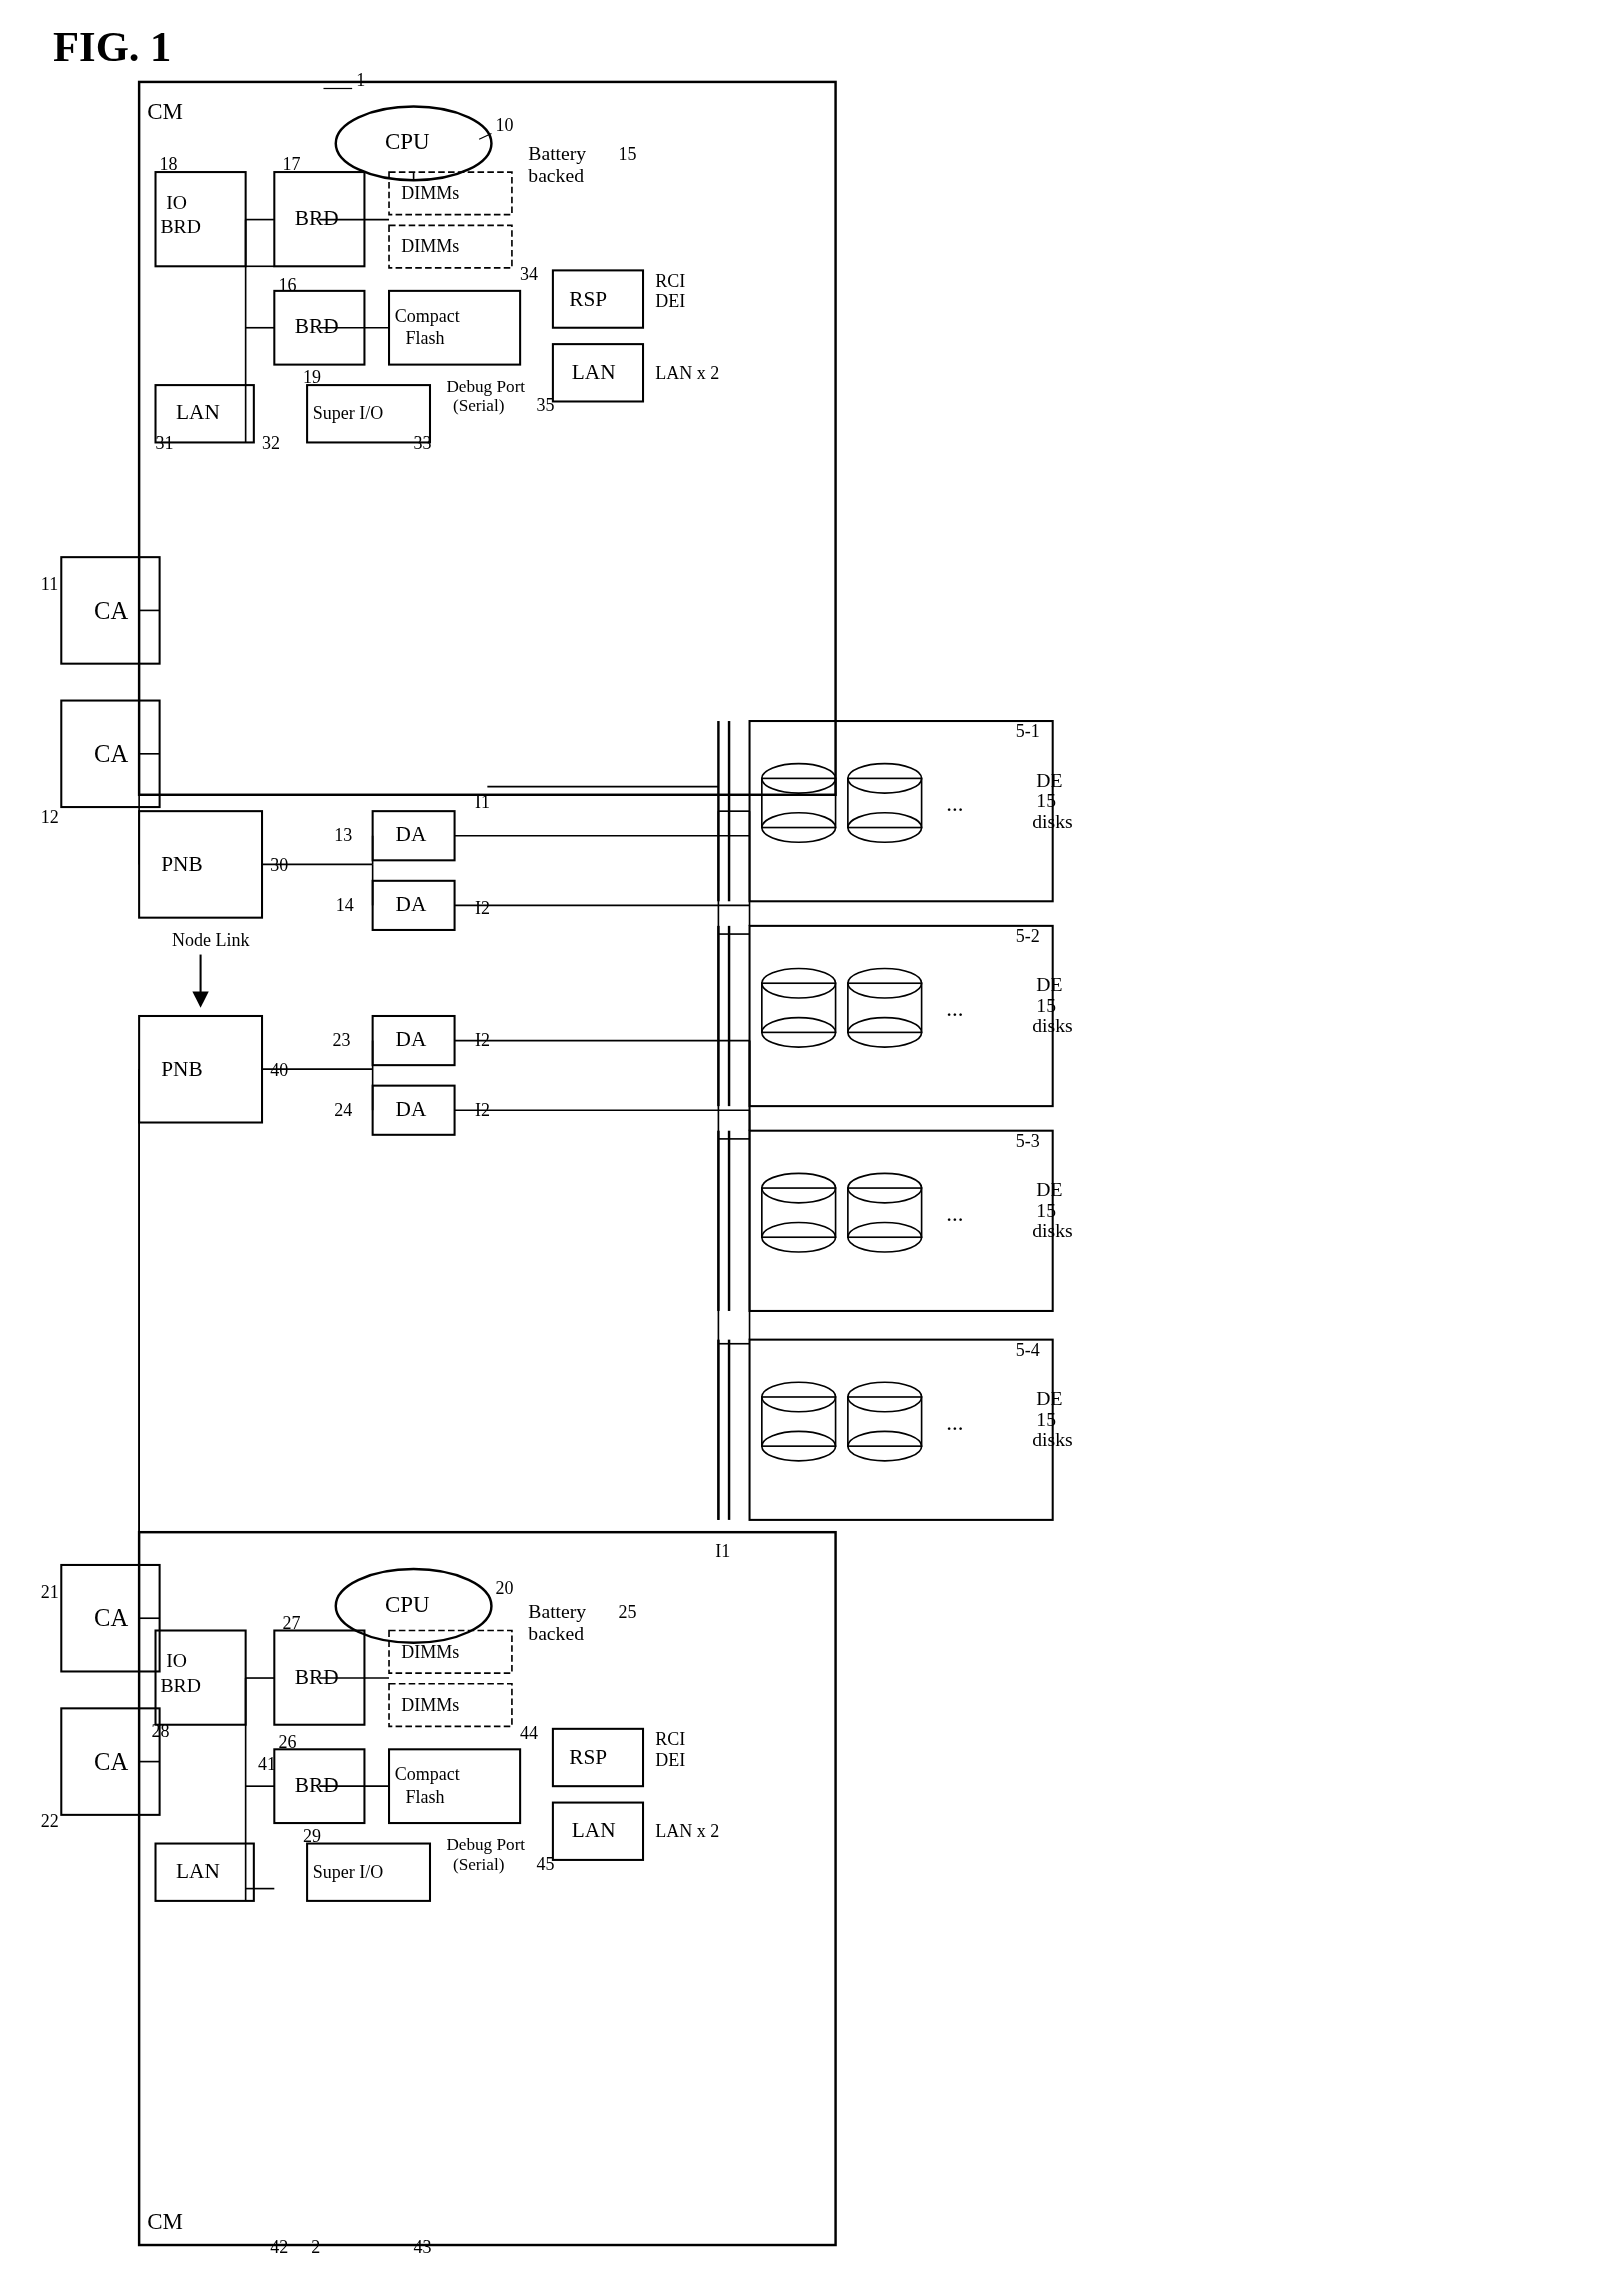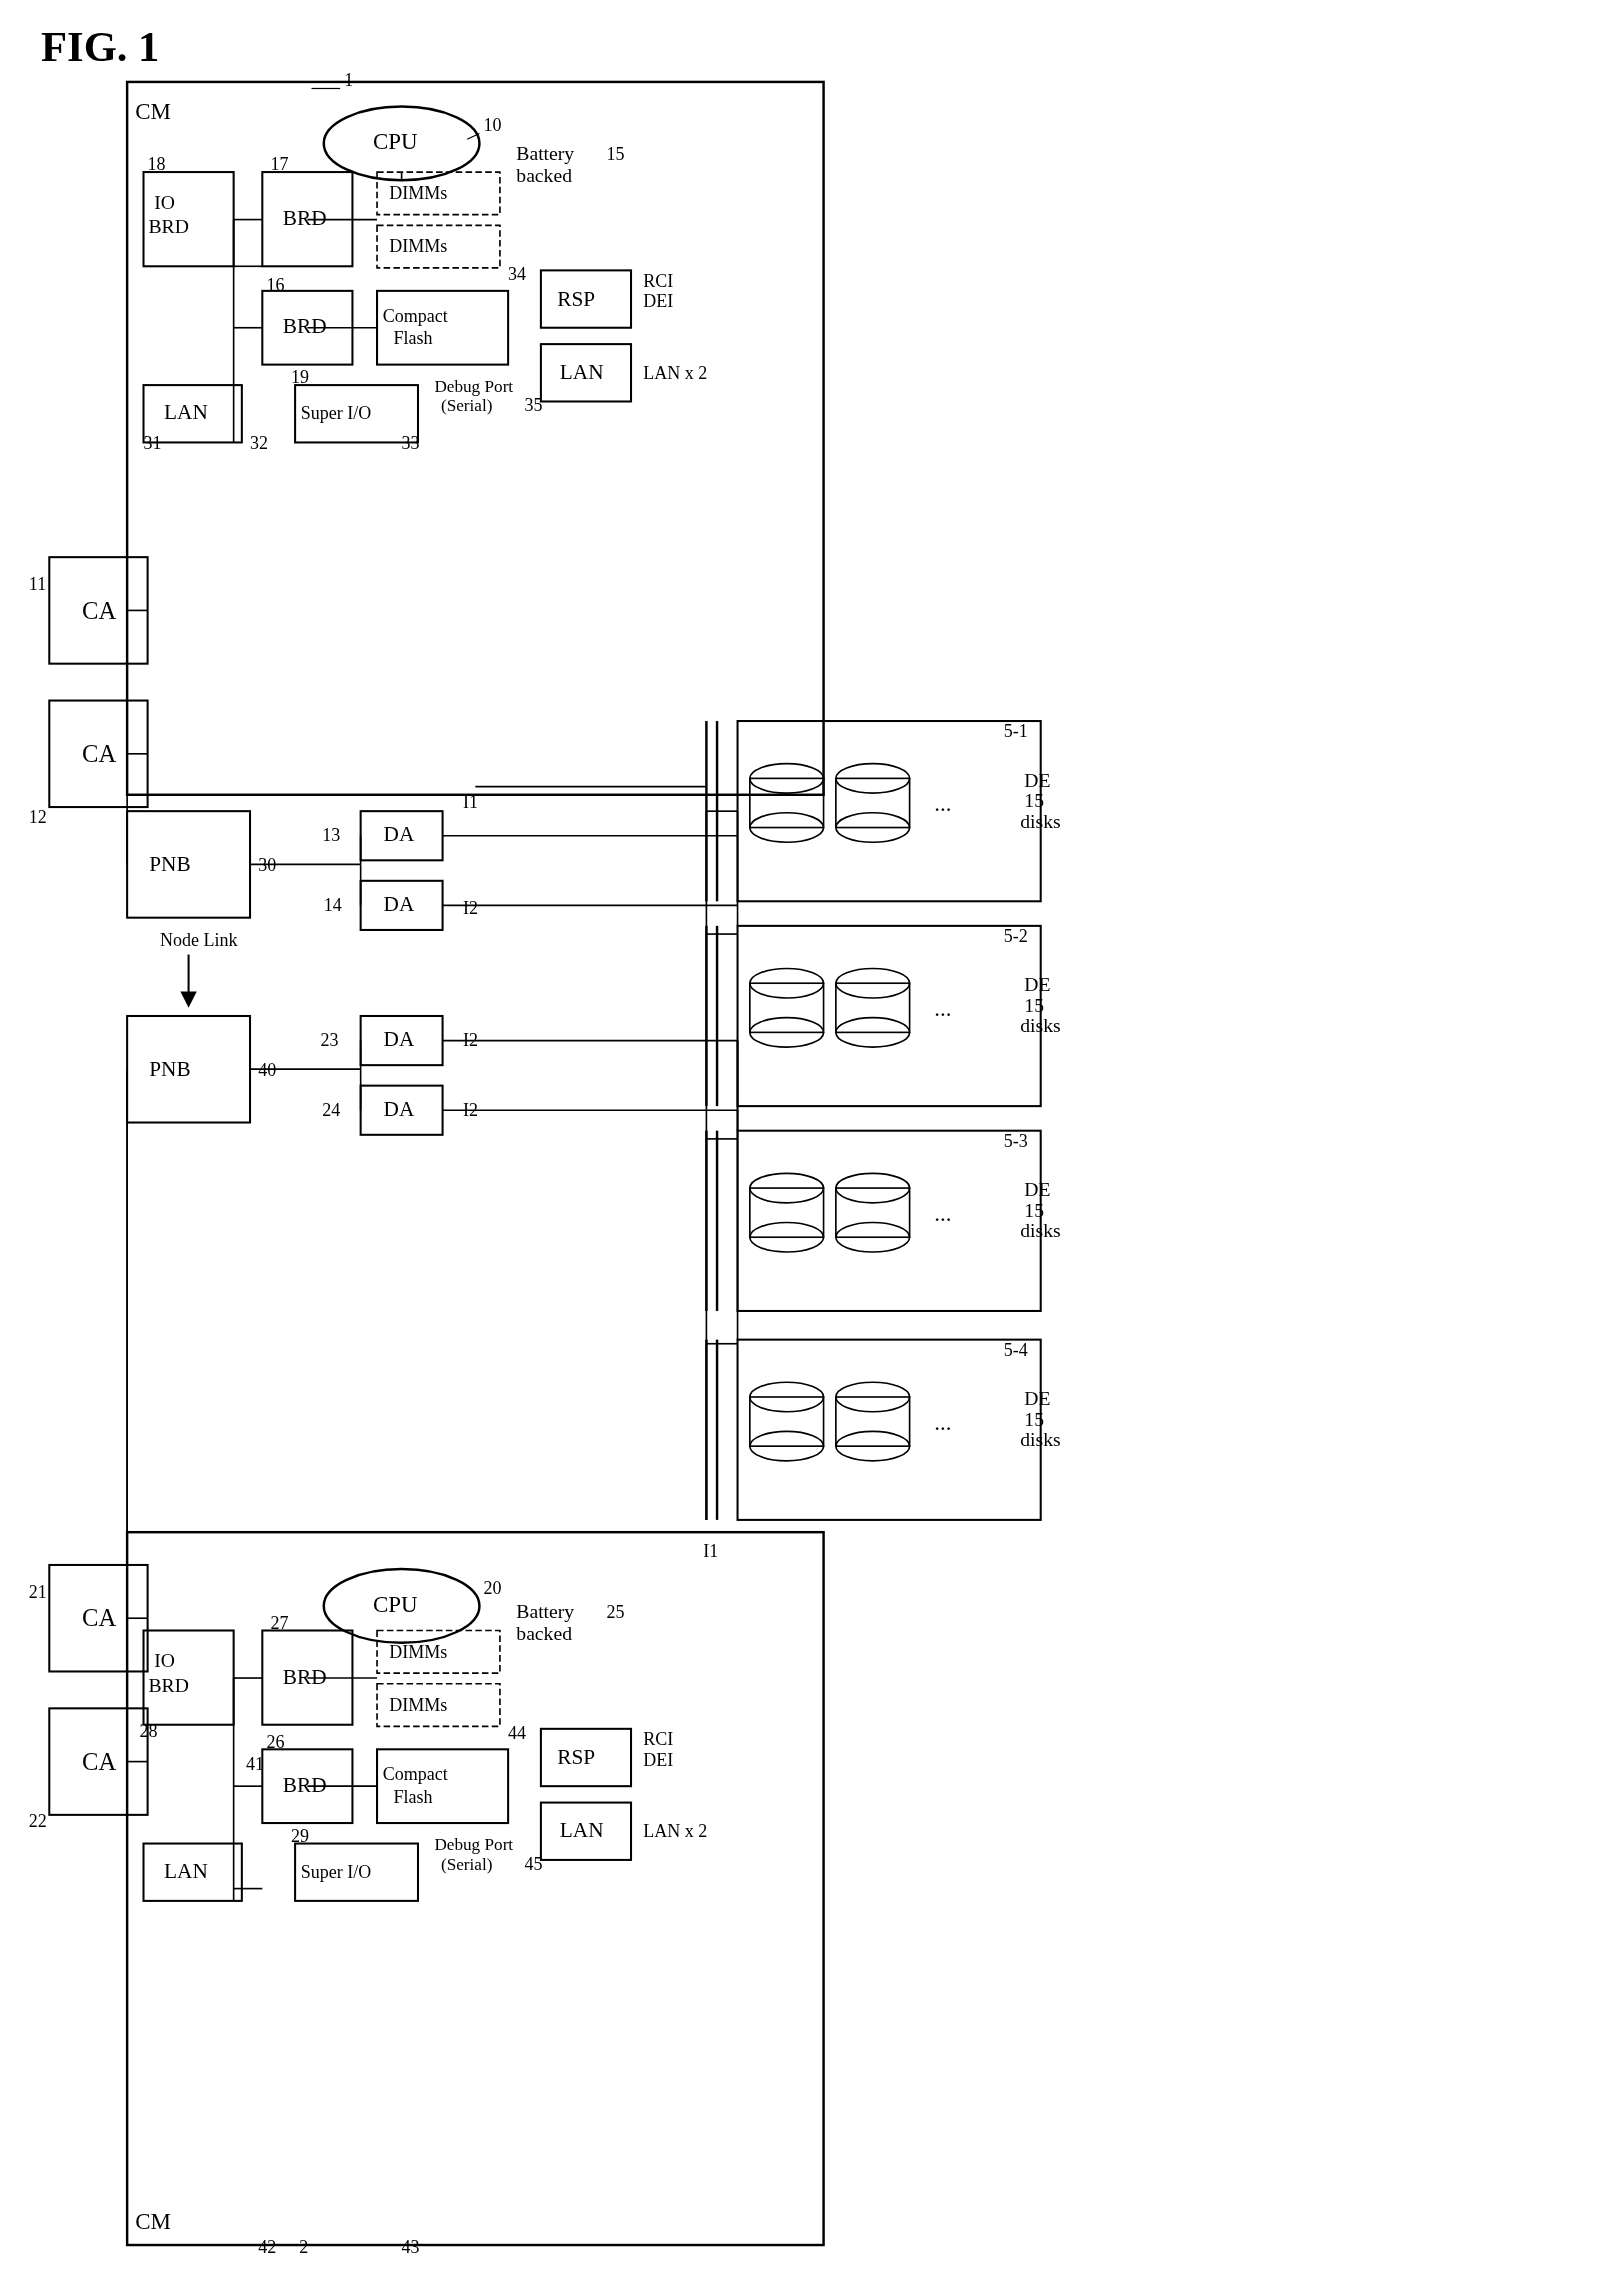--- a/index.html
+++ b/index.html
@@ -7,21 +7,21 @@
       background: #fff;
       font-family: 'Times New Roman', Times, serif;
       width: 1607px;
       min-height: 2295px;
       position: relative;
       overflow: hidden;
     }
     .diagram-container {
       position: absolute;
       top: 0;
-      left: 0;
+      left: 12px;
       width: 1395px;
       height: 2295px;
     }
     svg {
       width: 1607px;
       height: 2295px;
     }
   </style>
 </head>
 <body>

